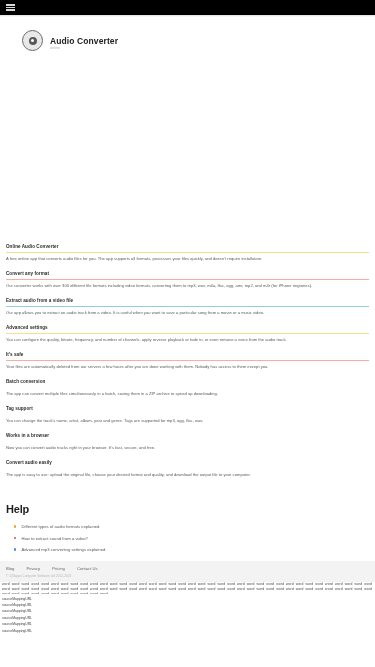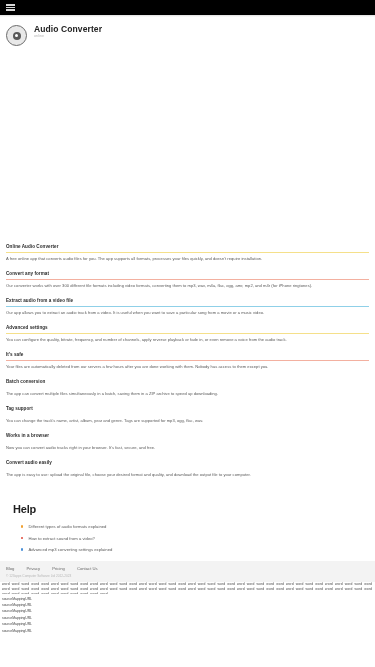--- a/index.html
+++ b/index.html
@@ -35,22 +35,22 @@
     background: #d8d8d8;
   }
   .topbar-shadow {
     height: 2px;
     background: linear-gradient(#00000022, #ffffff00);
   }
 
   
   .brand {
     display: flex;
-    align-items: flex-start;
-    padding: 8px 0 0 6px;
+    align-items: flex-end;
+    padding: 8px 0 0 22px;
     height: 34px;
   }
   .disc {
     width: 21px;
     height: 21px;
     flex: 0 0 21px;
     border-radius: 50%;
     border: 1.4px solid #6b6b6b;
     background: #e8e8e8;
     position: relative;
@@ -106,21 +106,21 @@
     margin-bottom: 3.4px;
   }
   .feature p {
     font-size: 4.1px;
     line-height: 1.35;
     color: #5a5a5a;
     letter-spacing: 0.02px;
   }
 
   
-  .help { padding: 16px 6px 0 13px; }
+  .help { padding: 16px 6px 0 6px; }
   .help h2 {
     font-size: 11px;
     font-weight: bold;
     color: #1f1f1f;
     margin-bottom: 9px;
     letter-spacing: -0.2px;
   }
   .help-list { list-style: none; }
   .help-item {
     display: flex;

